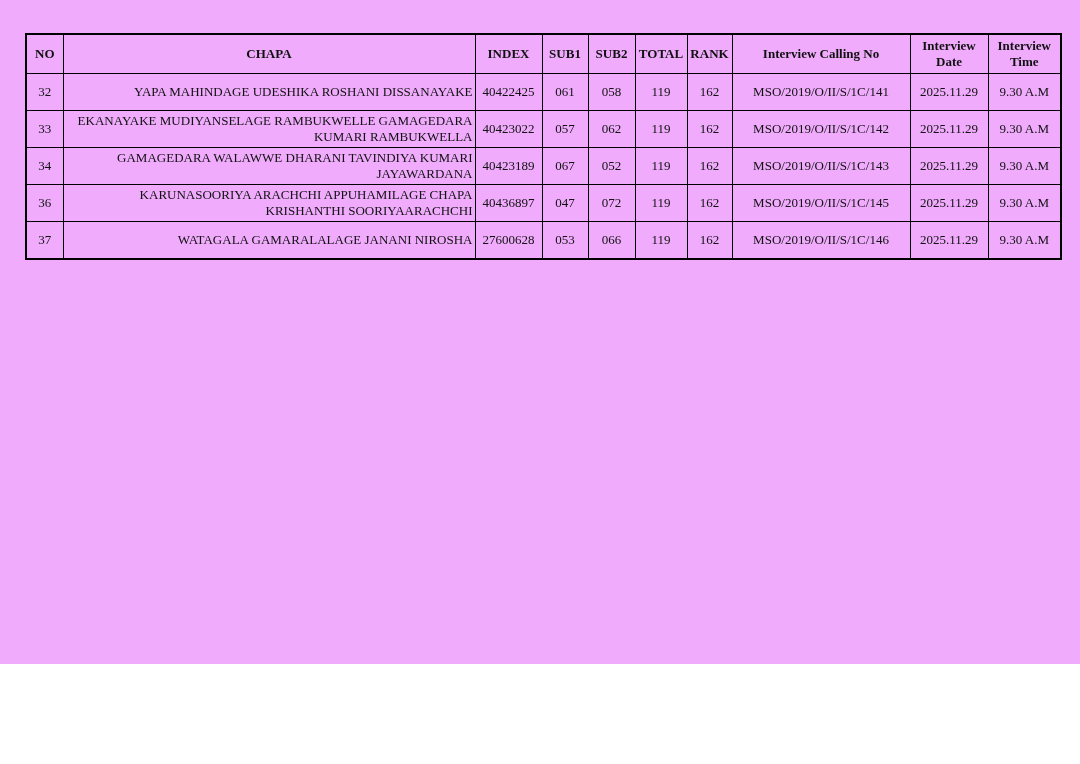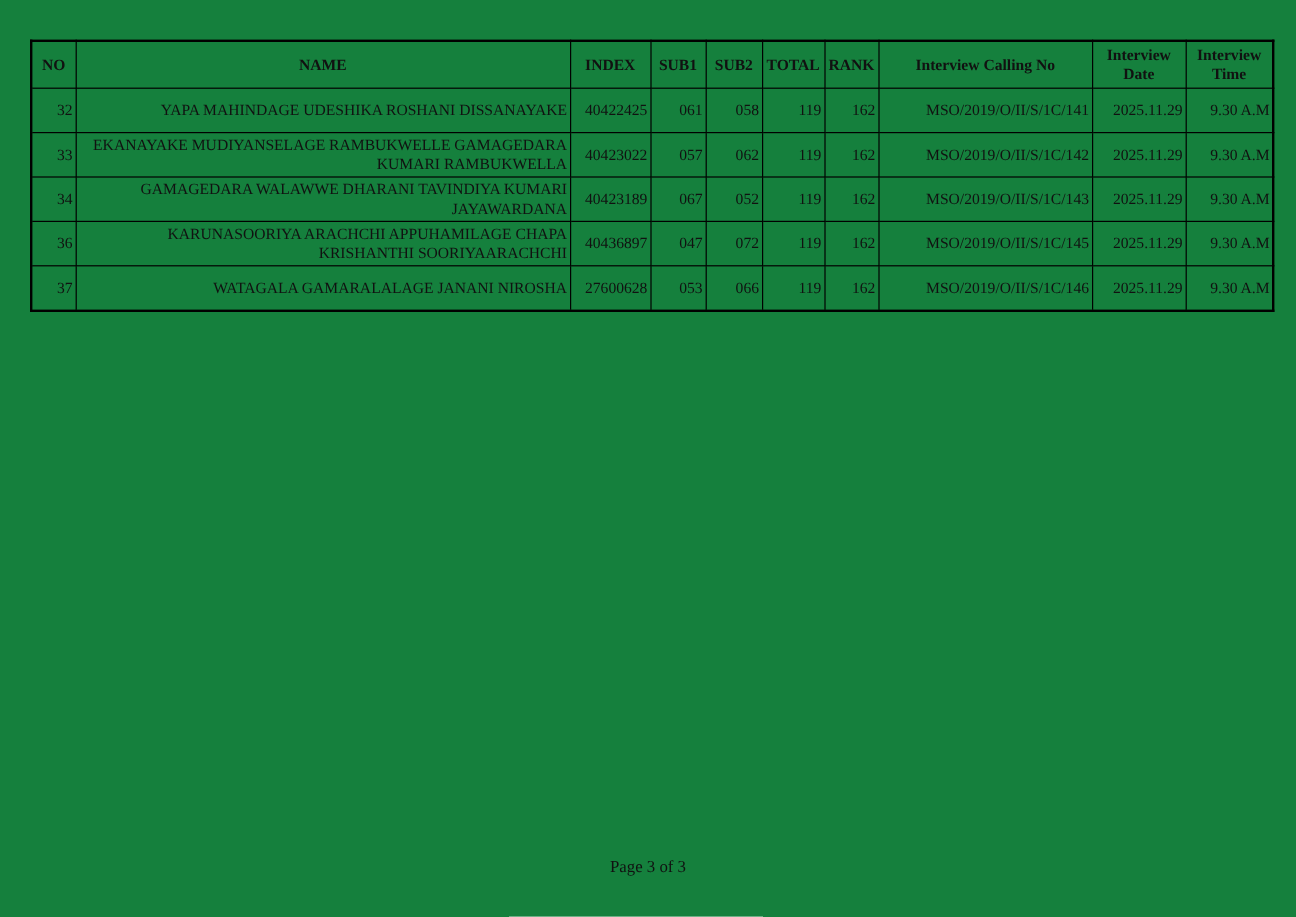--- a/index.html
+++ b/index.html
@@ -3,22 +3,22 @@
 <meta charset="utf-8">
 <style>
   html, body {
     margin: 0;
     padding: 0;
     background: #ffffff;
   }
   .page {
     position: relative;
     width: 1080px;
-    height: 764px;
-    background: #15803d;
+    height: 664px;
+    background: #f0abfc;
     font-family: "Liberation Serif", "DejaVu Serif", serif;
     color: #111111;
     overflow: hidden;
   }
   table.results {
     position: absolute;
     left: 25px;
     top: 33px;
     width: 1035px;
     border-collapse: collapse;
@@ -35,21 +35,21 @@
     overflow: hidden;
   }
   table.results thead th {
     font-weight: bold;
     text-align: center;
     height: 36px;
   }
   table.results tbody tr {
     height: 37px;
   }
-  td.c-center { text-align: right; }
+  td.c-center { text-align: center; }
   td.c-name   { text-align: right; padding-left: 3px; padding-right: 3px; }
   .footer {
     position: absolute;
     left: 0;
     top: 716px;
     width: 100%;
     text-align: center;
     font-size: 14px;
   }
 </style>
@@ -67,21 +67,21 @@
       <col style="width:47px">
       <col style="width:52px">
       <col style="width:45px">
       <col style="width:178px">
       <col style="width:78px">
       <col style="width:73px">
     </colgroup>
     <thead>
       <tr>
         <th>NO</th>
-        <th>NAME</th>
+        <th>CHAPA</th>
         <th>INDEX</th>
         <th>SUB1</th>
         <th>SUB2</th>
         <th>TOTAL</th>
         <th>RANK</th>
         <th>Interview Calling No</th>
         <th>Interview Date</th>
         <th>Interview Time</th>
       </tr>
     </thead>

